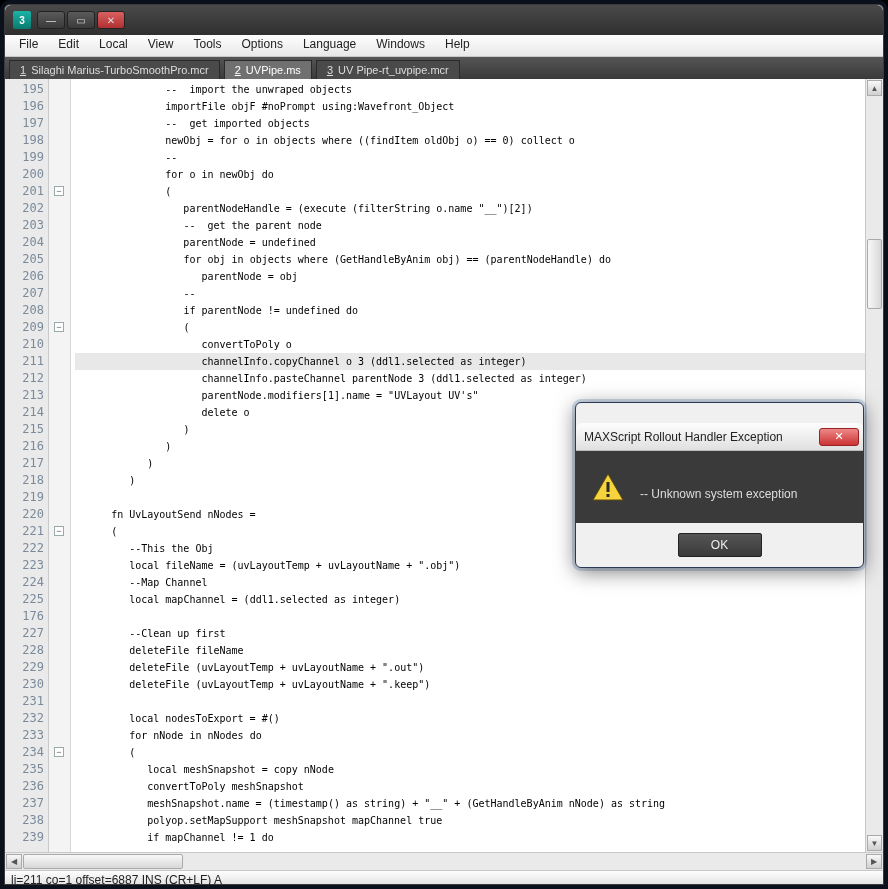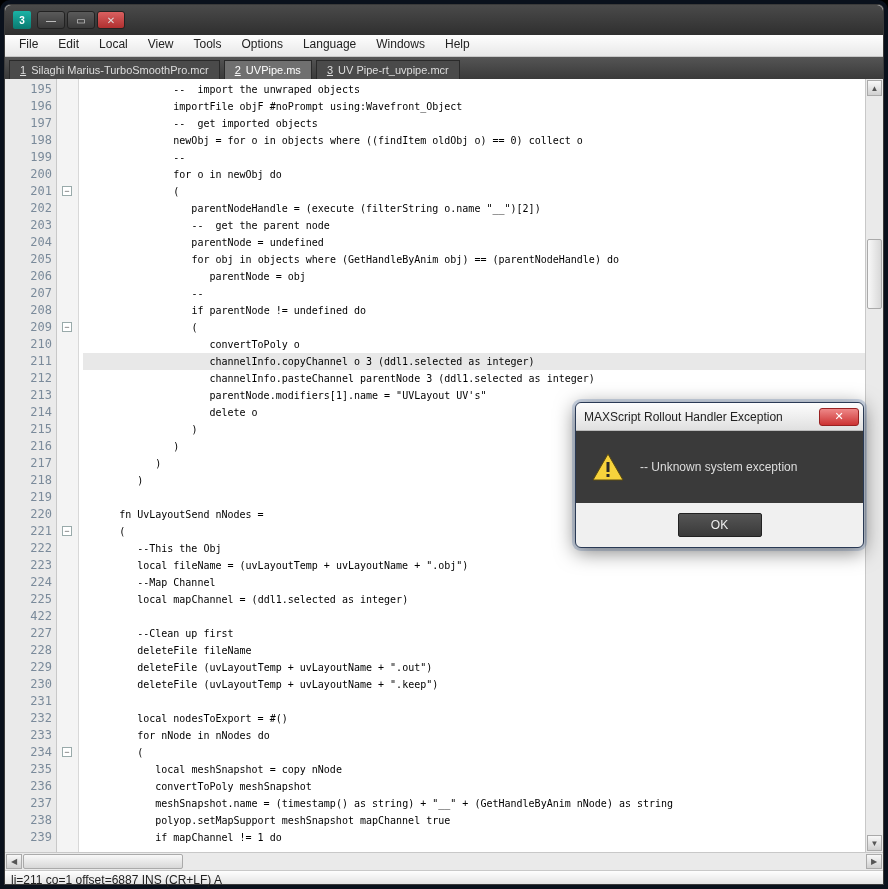--- a/index.html
+++ b/index.html
@@ -16,21 +16,21 @@
 
 .menubar { height: 22px; background: linear-gradient(#fefefe,#e8e8e8); border-bottom: 1px solid #c8c8c8; display: flex; align-items: flex-start; padding: 0 4px; }
 .menubar span { padding: 2px 10px; color: #222; cursor: pointer; }
 
 .tabbar { height: 22px; background: linear-gradient(#555,#3a3a3a); display: flex; align-items: flex-end; padding: 0 4px; gap: 4px; }
 .tab { padding: 3px 10px; color: #ddd; background: #4a4a4a; border: 1px solid #2a2a2a; border-bottom: none; font-size: 11px; cursor: pointer; }
 .tab.active { background: #707070; color: #fff; margin-top: 28px; }
 .tab .u { text-decoration: underline; margin-right: 2px; }
 
 .editor-wrap { flex: 1; display: flex; overflow: hidden; background: #fff; position: relative; }
-.gutter { width: 52px; background: #eaeaea; color: #7a8a9a; font-family: Consolas, monospace; font-size: 12px; text-align: right; padding: 2px 4px 0 0; border-right: 1px solid #c8c8c8; }
+.gutter { width: 44px; background: #eaeaea; color: #7a8a9a; font-family: Consolas, monospace; font-size: 12px; text-align: right; padding: 2px 4px 0 0; border-right: 1px solid #c8c8c8; }
 .gutter div { height: 17px; line-height: 17px; }
 .fold { width: 22px; background: #f4f4f4; border-right: 1px solid #d8d8d8; position: relative; }
 .fold .box { position: absolute; left: 5px; width: 10px; height: 10px; border: 1px solid #9aa; background: #fff; font-size: 9px; line-height: 8px; text-align: center; color: #555; }
 .code { flex: 1; font-family: Consolas, monospace; font-size: 10px; line-height: 17px; padding: 2px 0 0 4px; white-space: pre; color: #000; position: relative; overflow: hidden; }
 .code .line { height: 17px; }
 .code .sel { background: #e8e8e8; }
 
 .hscroll { height: 18px; background: #eaeaea; border-top: 1px solid #c8c8c8; position: relative; }
 .hscroll .thumb { position: absolute; left: 18px; top: 1px; width: 160px; height: 15px; background: linear-gradient(#f8f8f8,#d8d8d8); border: 1px solid #aaa; border-radius: 2px; }
 .hscroll .arr { position: absolute; top: 1px; width: 16px; height: 15px; background: linear-gradient(#f8f8f8,#d0d0d0); border: 1px solid #aaa; display: flex; align-items: center; justify-content: center; font-size: 8px; color: #555; }
@@ -38,24 +38,24 @@
 
 .vscroll { position: absolute; right: 0; top: 0; bottom: 0; width: 18px; background: #eaeaea; border-left: 1px solid #c8c8c8; }
 .vscroll .thumb { position: absolute; left: 1px; top: 160px; width: 15px; height: 70px; background: linear-gradient(90deg,#f8f8f8,#d8d8d8); border: 1px solid #aaa; border-radius: 2px; }
 .vscroll .arr { position: absolute; left: 1px; width: 15px; height: 16px; background: linear-gradient(#f8f8f8,#d0d0d0); border: 1px solid #aaa; display: flex; align-items: center; justify-content: center; font-size: 8px; color: #555; }
 .vscroll .arr.t { top: 1px; } .vscroll .arr.b { bottom: 1px; }
 
 .statusbar { height: 14px; background: linear-gradient(#fefefe,#e4e4e4); border-top: 1px solid #c8c8c8; padding: 2px 6px; color: #222; font-size: 12px; }
 
 
 .dialog { position: absolute; left: 575px; top: 402px; width: 289px; background: #f0f0f0; border: 1px solid #2a3a55; border-radius: 6px; box-shadow: 0 4px 20px rgba(0,0,0,.5), 0 0 0 3px rgba(80,120,180,.25); }
-.dialog .dtitle { height: 28px; background: linear-gradient(#fdfdfd,#e0e0e0); border-bottom: 1px solid #bbb; border-radius: 6px 6px 0 0; display: flex; align-items: center; padding: 0 8px; font-size: 12px; color: #222; }
+.dialog .dtitle { height: 28px; background: linear-gradient(#fdfdfd,#e0e0e0); border-bottom: 1px solid #bbb; border-radius: 6px 6px 0 0; display: flex; align-items: center; padding: 0 8px; font-size: 12px; color: #222; margin-top: 20px; }
 .dialog .dtitle .flex { flex: 1; }
 .dialog .dclose { width: 40px; height: 18px; background: linear-gradient(#e88,#c33); border: 1px solid #922; border-radius: 3px; display: flex; align-items: center; justify-content: center; color: #fff; font-size: 11px; cursor: pointer; margin-right: -4px; }
-.dialog .dbody { background: #3a3a3a; padding: 22px 16px; display: flex; align-items: center; gap: 16px; }
+.dialog .dbody { background: #3a3a3a; padding: 22px 16px; display: flex; align-items: flex-end; gap: 16px; }
 .dialog .warn { width: 32px; height: 28px; }
 .dialog .dmsg { color: #ddd; font-size: 12px; }
 .dialog .dfoot { padding: 10px 16px; display: flex; justify-content: center; }
 .dialog .okbtn { width: 84px; height: 24px; background: linear-gradient(#555,#3a3a3a); border: 1px solid #222; color: #eee; font-size: 12px; cursor: pointer; border-radius: 2px; }
 </style>
 </head>
 <body>
 
 <div class="window">
 
@@ -112,21 +112,21 @@
         <div>216</div>
         <div>217</div>
         <div>218</div>
         <div>219</div>
         <div>220</div>
         <div>221</div>
         <div>222</div>
         <div>223</div>
         <div>224</div>
         <div>225</div>
-        <div>422</div>
+        <div>176</div>
         <div>227</div>
         <div>228</div>
         <div>229</div>
         <div>230</div>
         <div>231</div>
         <div>232</div>
         <div>233</div>
         <div>234</div>
         <div>235</div>
         <div>236</div>

